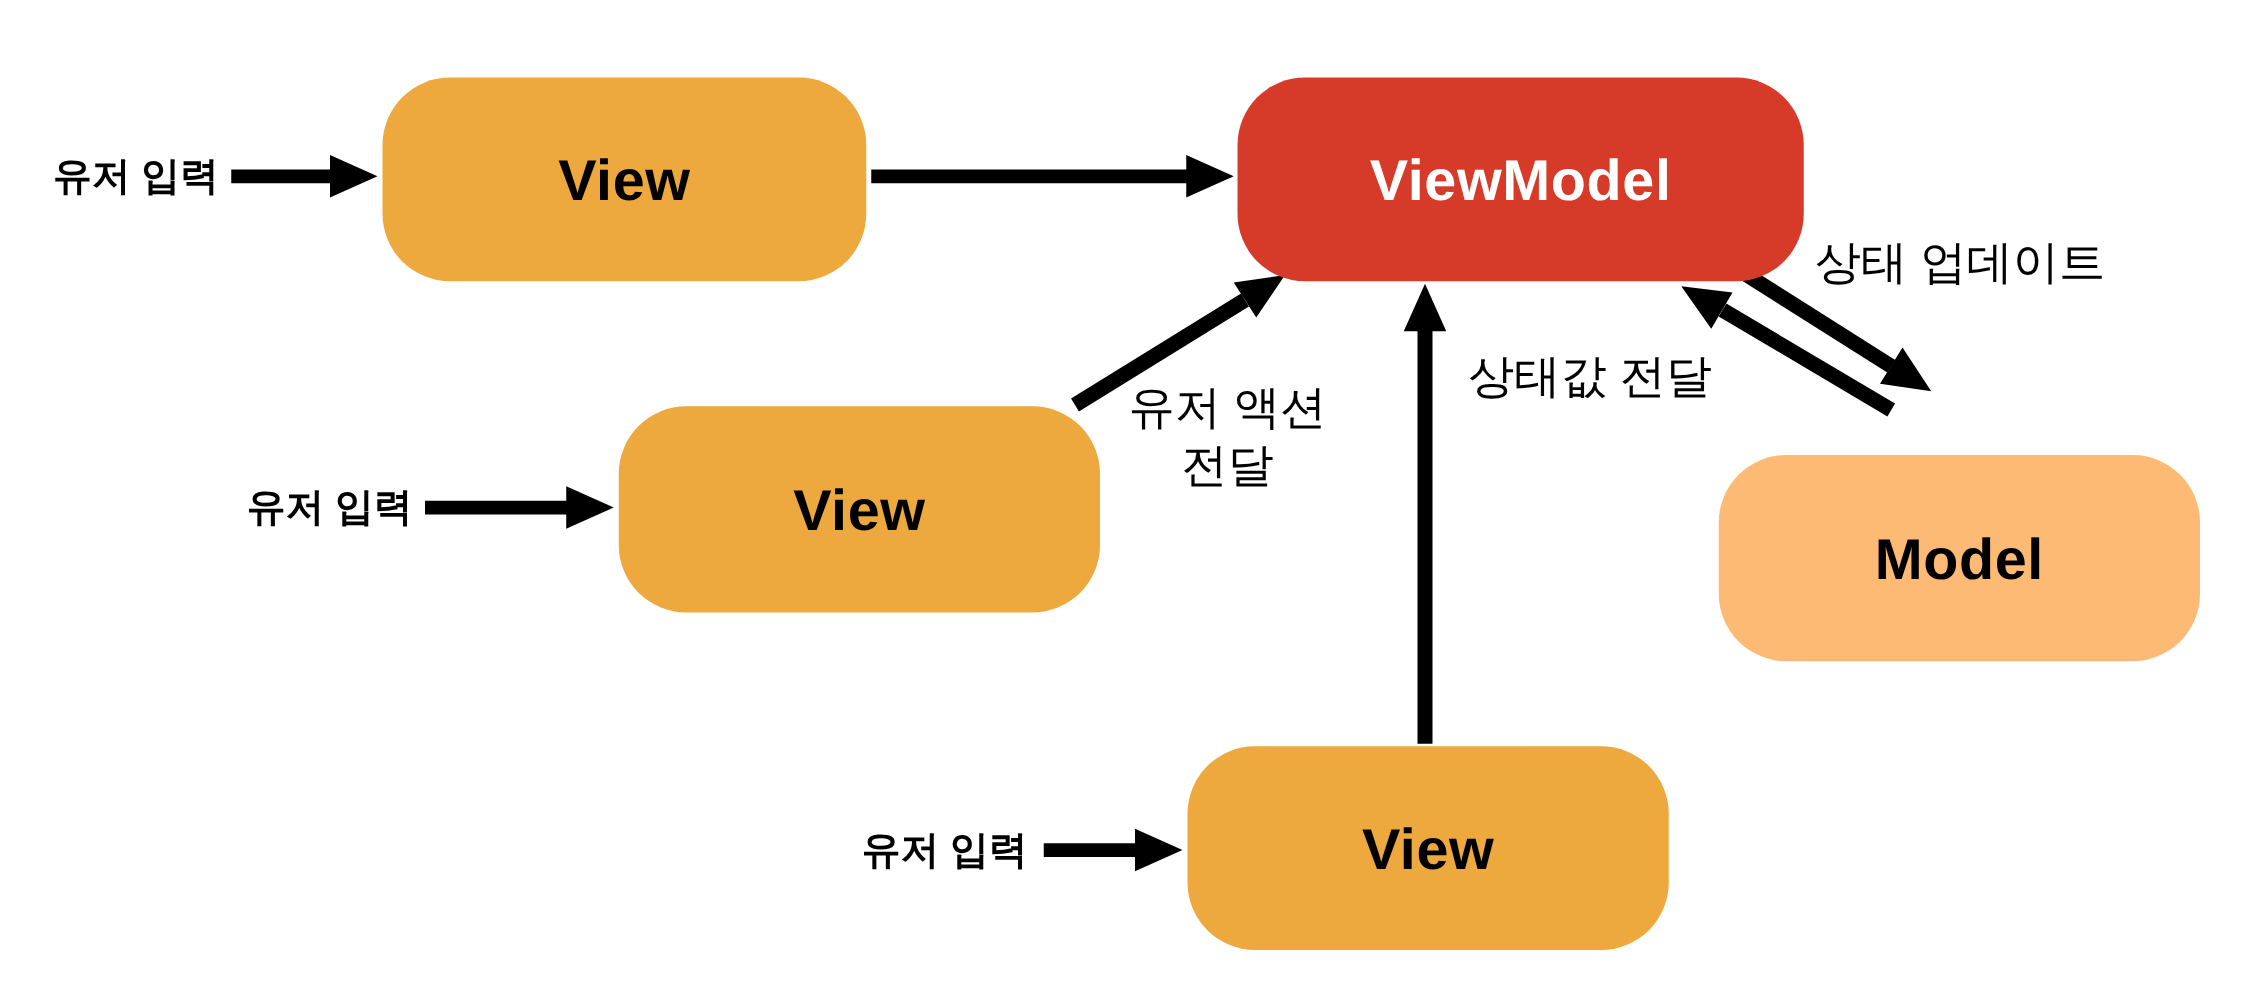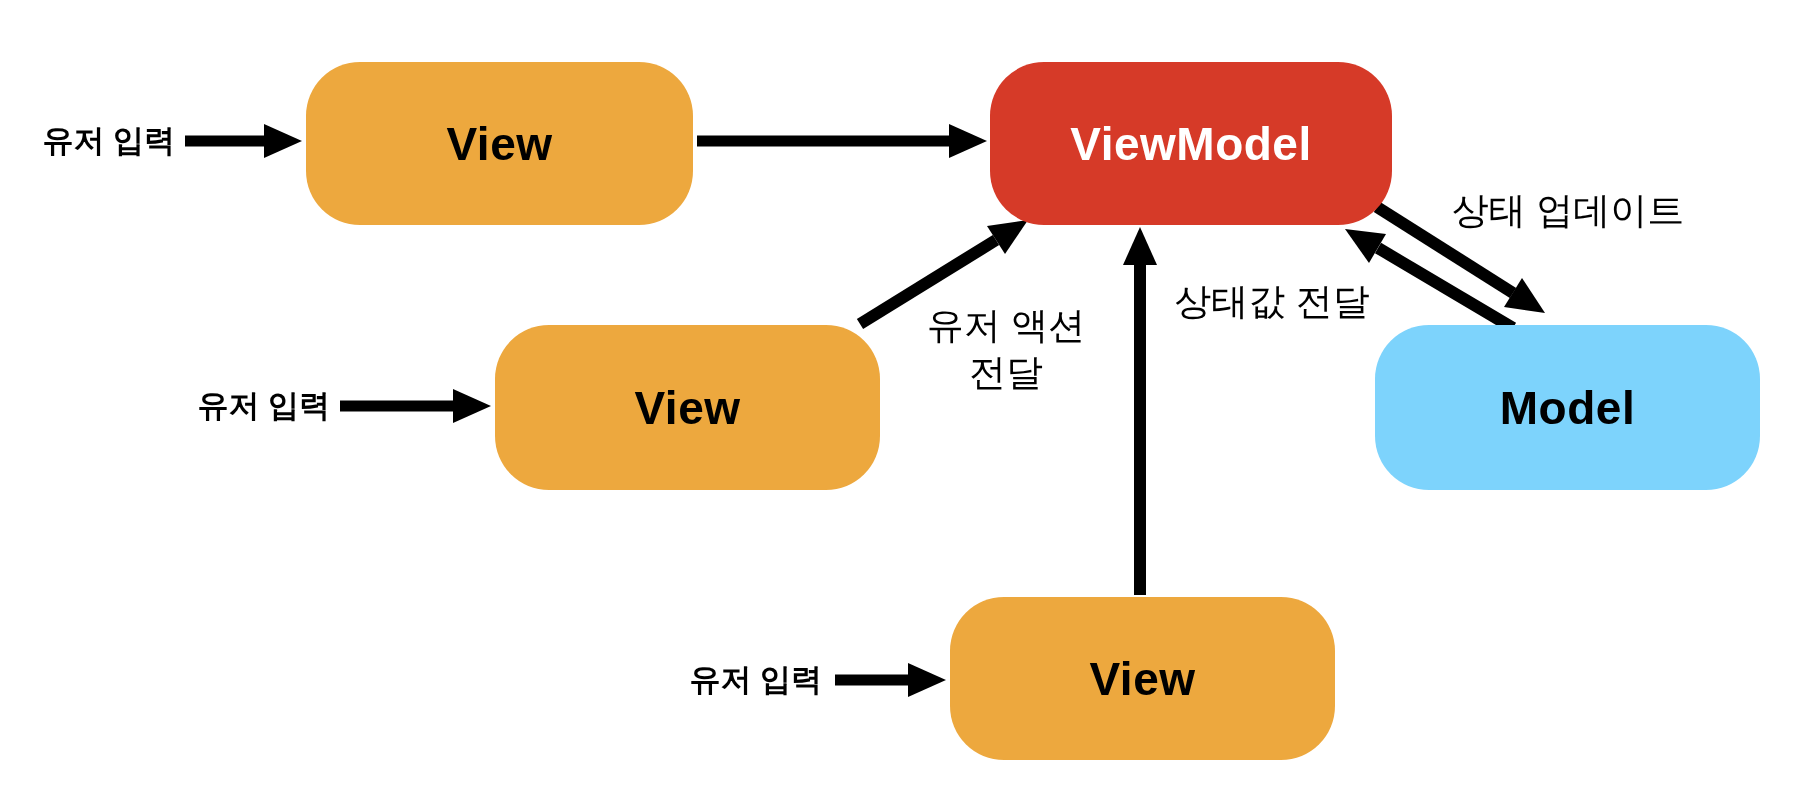--- a/index.html
+++ b/index.html
@@ -28,24 +28,24 @@
     display: flex;
     align-items: center;
     justify-content: center;
     font-size: 46px;
     font-weight: 700;
     color: #000000;
     letter-spacing: 0.5px;
   }
   .node-view { background: #EDA83E; }
   .node-viewmodel { background: #D63A28; color: #FFFFFF; }
-  .node-model { background: #7dd3fc; }
+  .node-model { background: #fdba74; margin-top: 39px; }
 
   #view1     { left: 306px;  top: 62px;  width: 387px; height: 163px; }
-  #viewmodel { left: 990px;  top: 62px;  width: 402px; height: 163px; }
+  #viewmodel { left: 990px;  top: 62px;  width: 453px; height: 163px; }
   #view2     { left: 495px;  top: 325px; width: 385px; height: 165px; }
   #model     { left: 1375px; top: 325px; width: 385px; height: 165px; }
   #view3     { left: 950px;  top: 597px; width: 385px; height: 163px; }
 
   .input-label {
     position: absolute;
     transform: translate(-100%, -50%);
     white-space: nowrap;
     font-size: 31px;
     font-weight: 700;
@@ -58,21 +58,21 @@
   .edge-label {
     position: absolute;
     transform: translate(-50%, -50%);
     white-space: pre-line;
     text-align: center;
     font-size: 37px;
     font-weight: 400;
     color: #000000;
     line-height: 47px;
   }
-  #user-action-label  { left: 982px;  top: 349px; margin-left: 24px; }
+  #user-action-label  { left: 982px;  top: 349px; }
   #state-update-label { left: 1568px; top: 210px; white-space: nowrap; }
   #state-value-label  { left: 1272px; top: 301px; white-space: nowrap; }
 
   .arrow line    { stroke: #000000; }
   .arrow polygon { fill: #000000; }
 </style>
 </head>
 <body>
 
 <div class="canvas">

